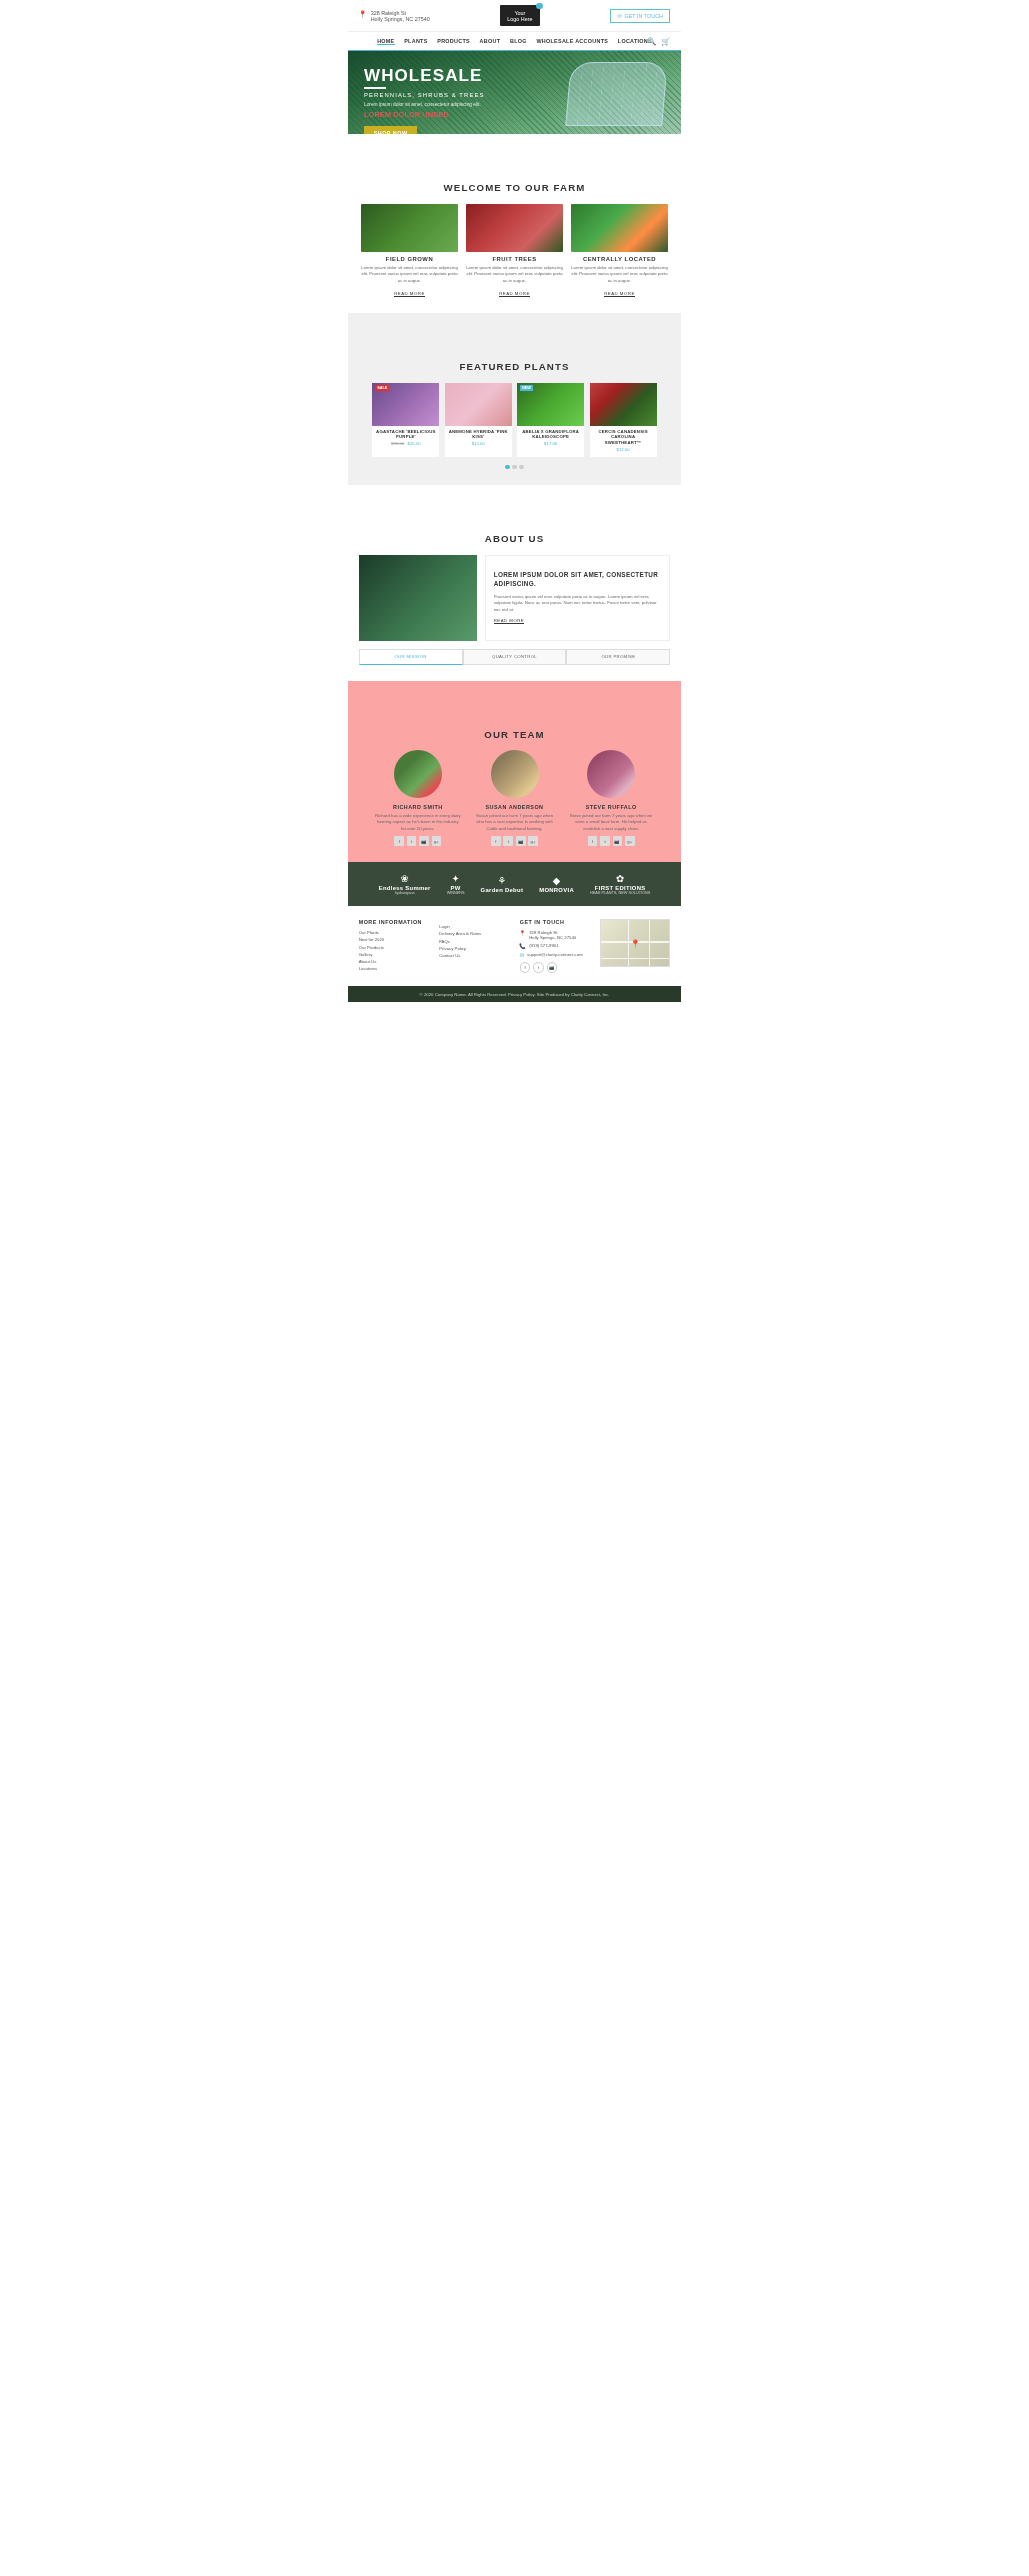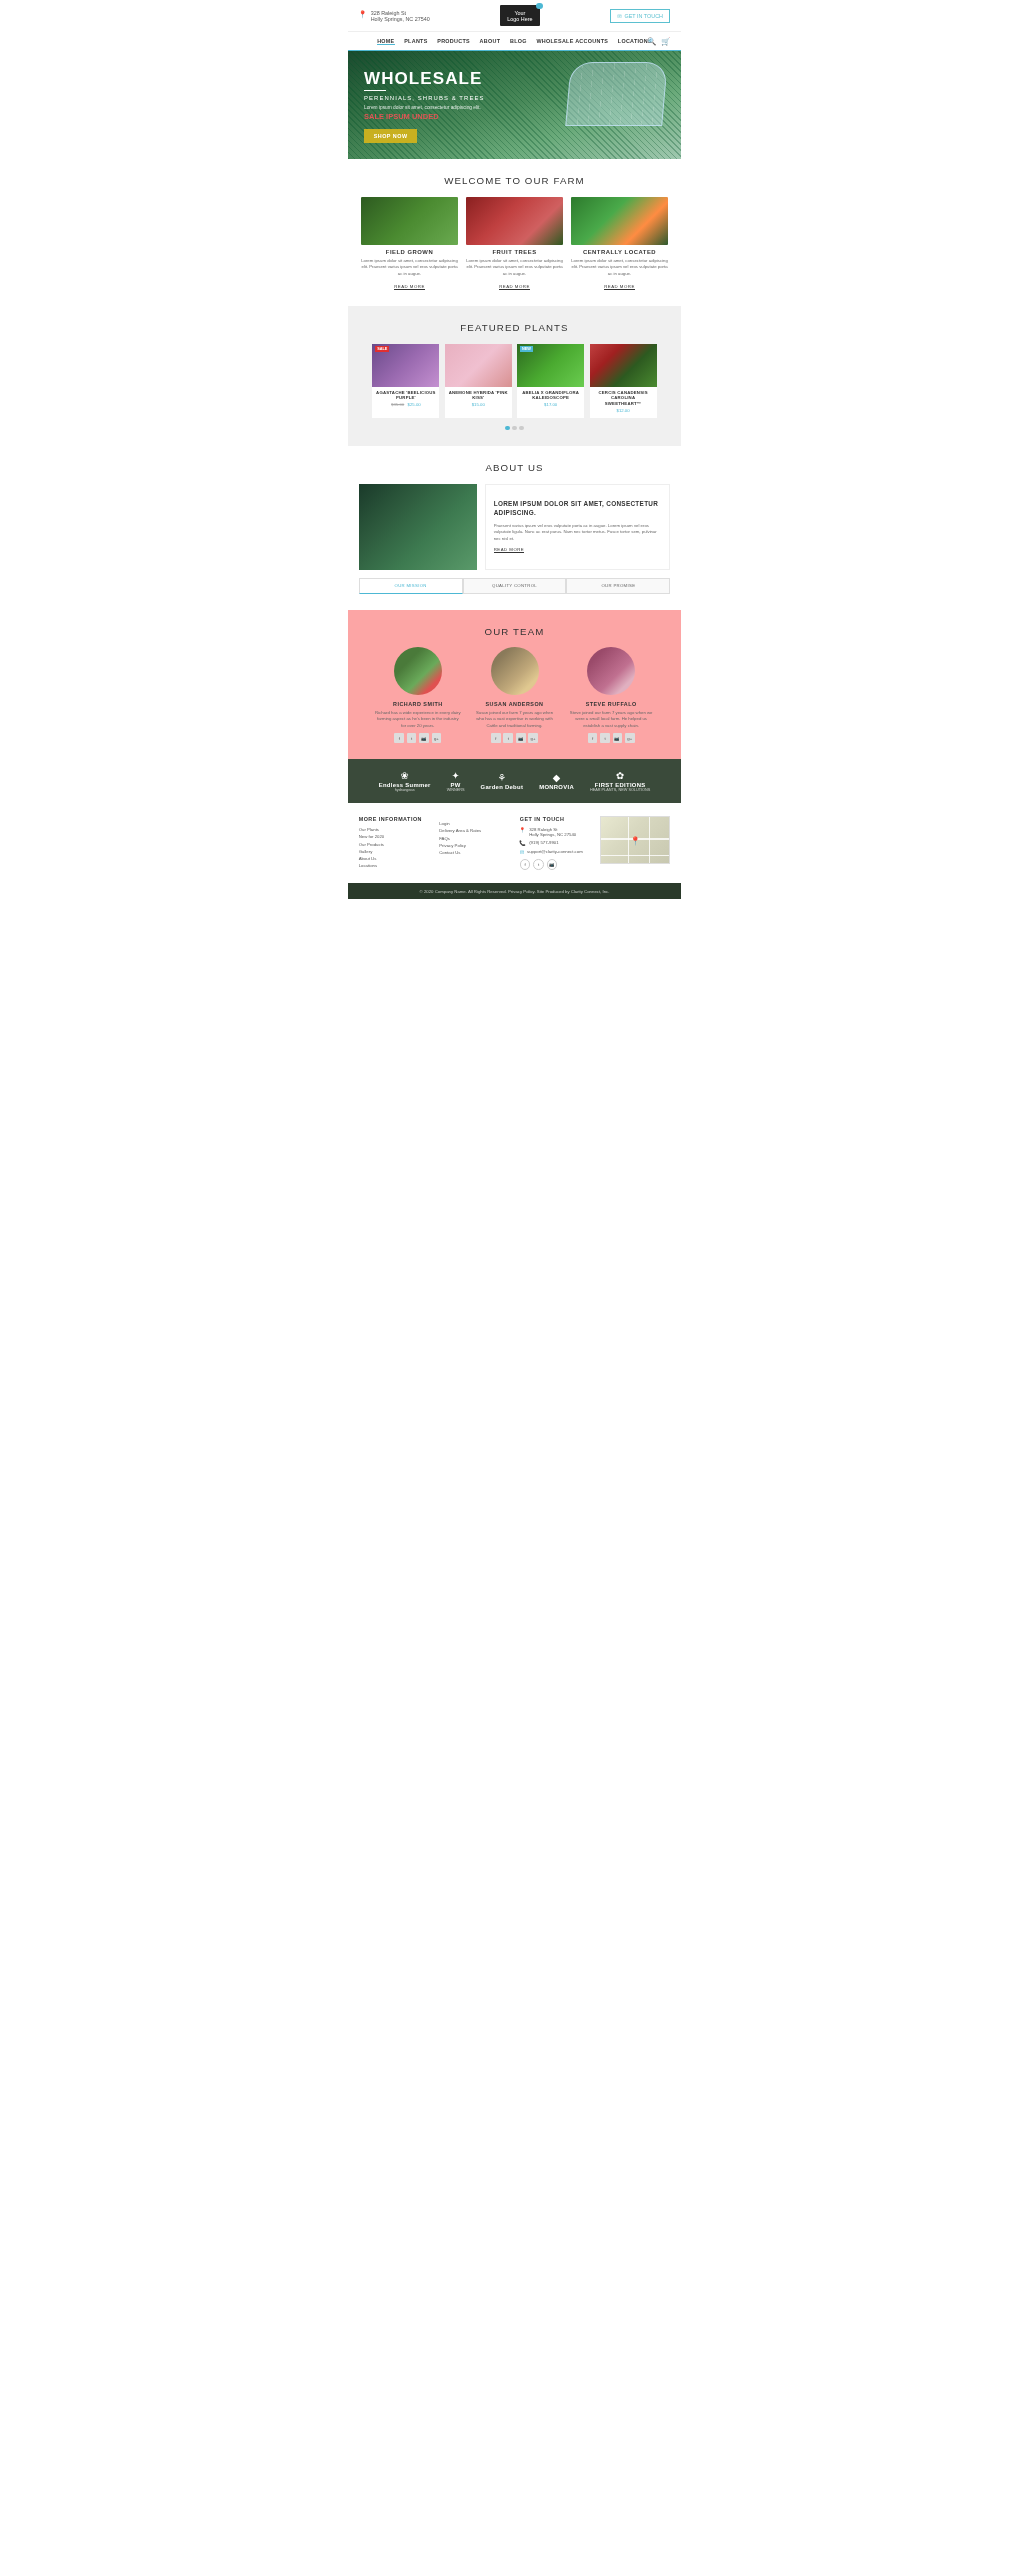--- a/index.html
+++ b/index.html
@@ -58,25 +58,25 @@
       font-weight: bold;
       letter-spacing: 0.3px;
     }
     .nav a.active { border-bottom: 1.1px solid #4db8d4; }
     .nav-icons { position: absolute; right: 10.7px; display: flex; gap: 4.3px; }
     .nav-icons span { font-size: 7.5px; cursor: pointer; }
 
     
     .hero {
       position: relative;
-      height: 108px;
+      height: 83px;
       background: linear-gradient(135deg, #2d5a3d 0%, #3d7a50 30%, #5a9a6a 60%, #8ab4a0 100%);
       overflow: hidden;
       display: flex;
-      align-items: flex-end;
+      align-items: flex-start;
     }
     .hero-bg {
       position: absolute;
       inset: 0;
       background: 
         repeating-linear-gradient(45deg, rgba(0,80,40,0.3) 0px, rgba(0,80,40,0.3) 1.1px, transparent 1.1px, transparent 4.3px),
         linear-gradient(160deg, #1a4a2e 0%, #2d6a40 25%, #4a8a5a 50%, #6aaa7a 70%, #a0c8b0 100%);
     }
     
     .greenhouse {
@@ -130,24 +130,25 @@
       letter-spacing: 0.5px;
       cursor: pointer;
       text-transform: uppercase;
     }
 
     
     .section { padding: 16px 10.7px; }
     .section-title {
       text-align: center;
       font-size: 9.7px;
-      font-weight: 400;
+      font-weight: 700;
       letter-spacing: 1.1px;
       text-transform: uppercase;
       margin-bottom: 10.7px;
+      margin-top: 32px;
     }
     .three-col { display: flex; gap: 8px; justify-content: center; }
     .col-item { flex: 1; max-width: 97px; text-align: center; }
     .col-img {
       width: 100%;
       height: 48px;
       object-fit: cover;
       border-radius: 1.1px;
       margin-bottom: 4.3px;
     }
@@ -444,21 +445,21 @@
 
 <div class="hero">
   <div class="hero-bg"></div>
   <div class="greenhouse"></div>
   <div class="hero-content">
     <h1>WHOLESALE</h1>
     <div class="hero-divider"></div>
     <p class="hero-subtitle">PERENNIALS, SHRUBS &amp; TREES</p>
     <p class="hero-text">
       <span>Lorem ipsum dolor sit amet, consectetur adipiscing elit.</span><br>
-      <span class="highlight">SALE IPSUM UNDED</span>
+      <span class="highlight">LOREM DOLOR UNDED</span>
     </p>
     <button class="shop-now-btn">SHOP NOW</button>
   </div>
 </div>
 
 <div class="section">
   <h2 class="section-title">WELCOME TO OUR FARM</h2>
   <div class="three-col">
     <div class="col-item">
       <div class="col-img img-trees"></div>

